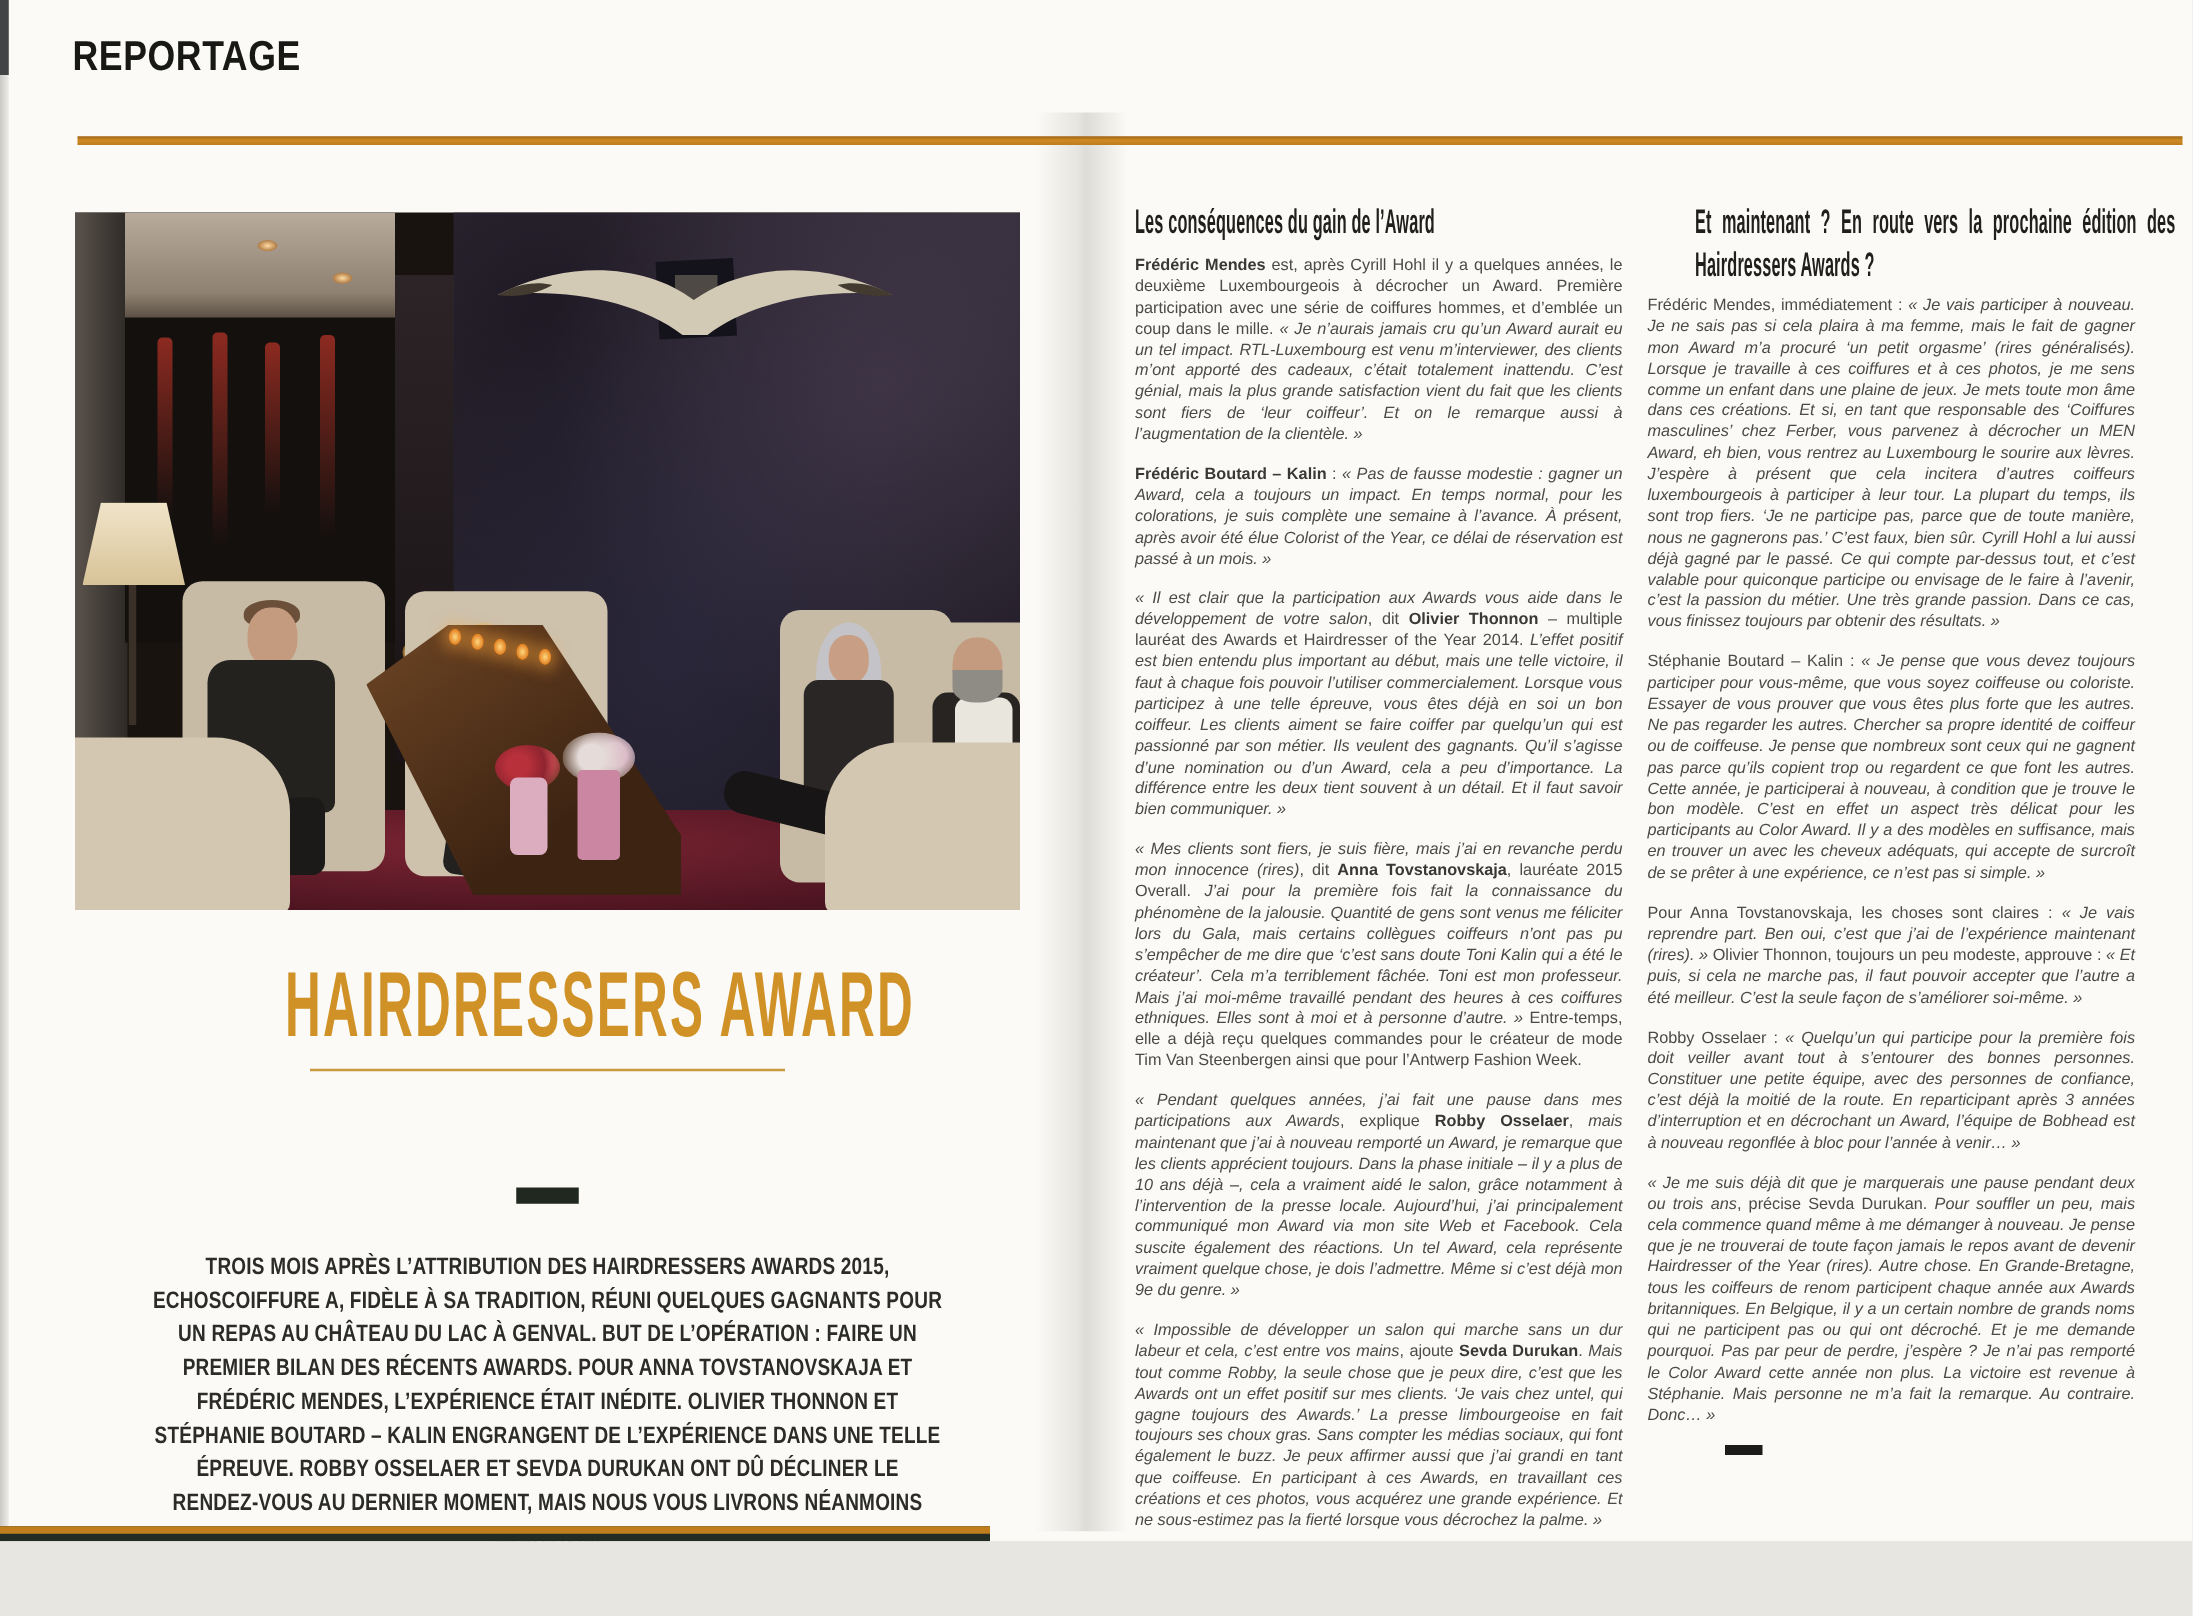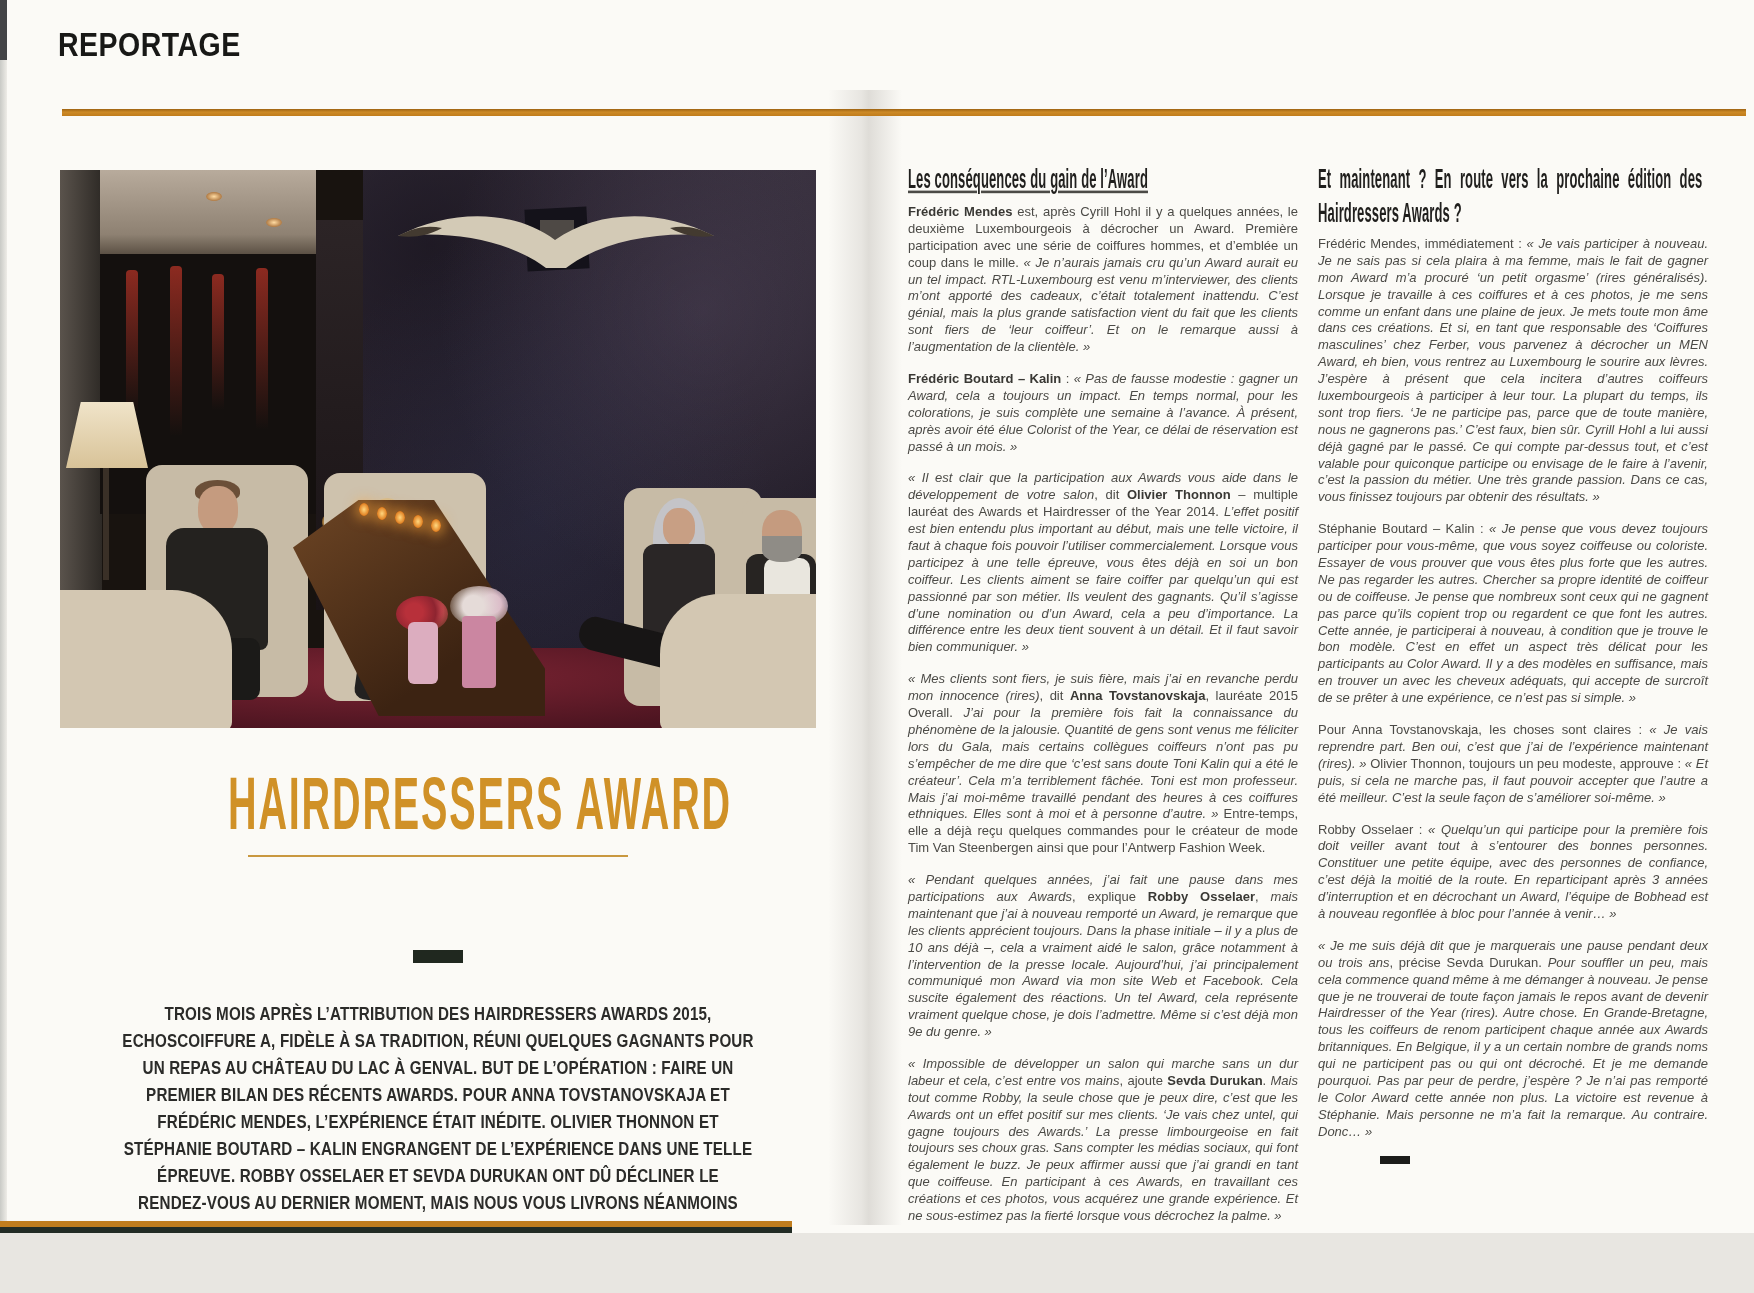--- a/index.html
+++ b/index.html
@@ -98,22 +98,22 @@
   .intro-wrap{left:60px;top:1000px;width:756px;}
   .intro{position:relative;left:50%;width:792px;transform:translateX(-50%) scaleX(.8);
       font-weight:bold;font-size:19px;line-height:27px;text-align:center;color:#2b2b29;letter-spacing:.2px;}
 
   
   .col{top:162px;width:390px;color:#4b4a46;font-size:13px;line-height:1.3;text-align:justify;}
   .col1{left:908px;} .col2{left:1318px;}
   .col p{margin:0 0 15px 0;}
   .seg-b{font-weight:bold;color:#393834;}
   .seg-i{font-style:italic;}
-  .hwrap1{height:34px;margin-bottom:8px;overflow:visible;text-decoration:underline;}
-  .hwrap2{height:66px;margin-bottom:8px;overflow:visible;}
+  .hwrap1{height:34px;margin-bottom:8px;overflow:visible;}
+  .hwrap2{height:66px;margin-bottom:8px;overflow:visible;margin-left:38px;}
   .col-heading{margin:0;font-weight:bold;font-size:21px;line-height:1.22;color:#201f1d;width:620px;
       letter-spacing:.2px;transform:scale(.62,1.3);transform-origin:0 0;}
   .end-mark{width:30px;height:8px;background:#1c1c1a;margin:2px 0 0 62px;}
 
   
   .footer-left{left:0;top:1221px;width:792px;height:72px;background:#222c25;border-top:6px solid #c07d1e;}
   .footer-right{left:792px;top:1233px;width:962px;height:60px;background:#222c25;border-top:6px solid #c07d1e;}
   .fl-text{left:55px;top:1256px;font-size:15px;color:#a16207;letter-spacing:.3px;margin-left:23px;}
   .fr-text{right:40px;top:1262px;font-size:15px;color:#f3f0e8;letter-spacing:.3px;}
   .fbold{font-weight:bold;} .fsep{font-weight:normal;opacity:.85;padding:0 6px;}

